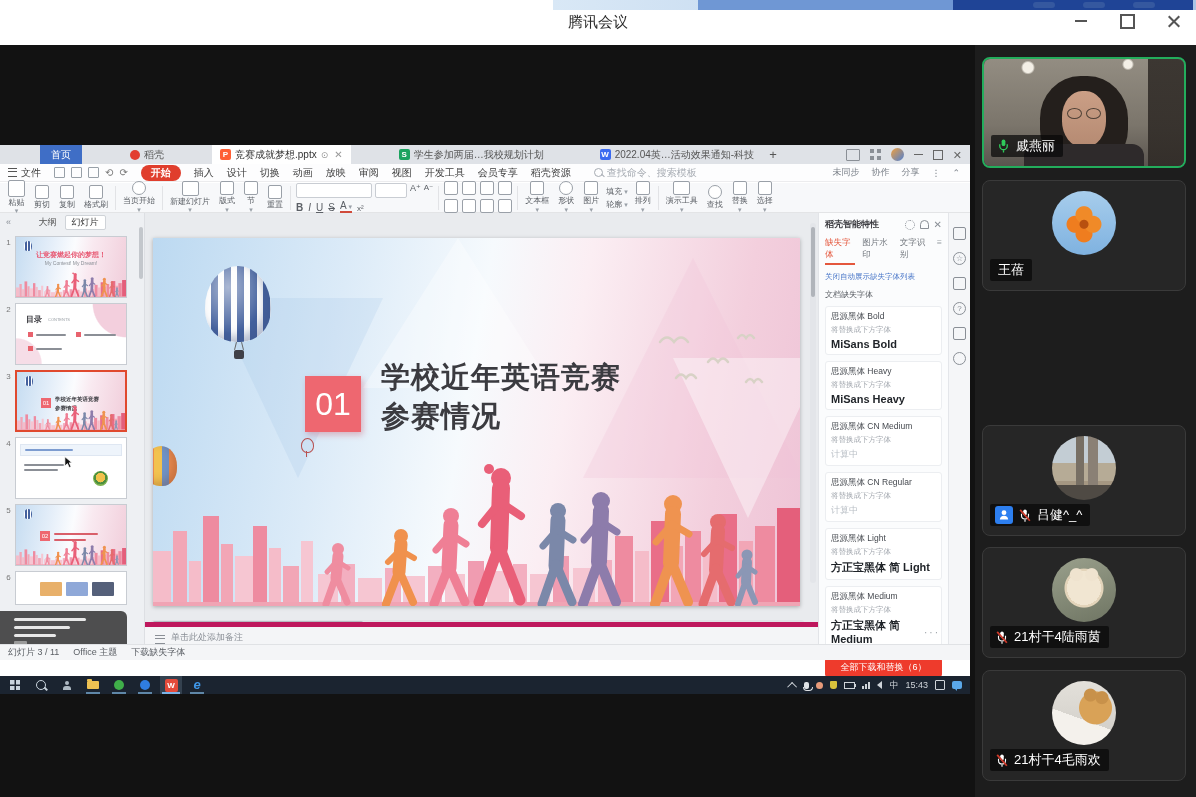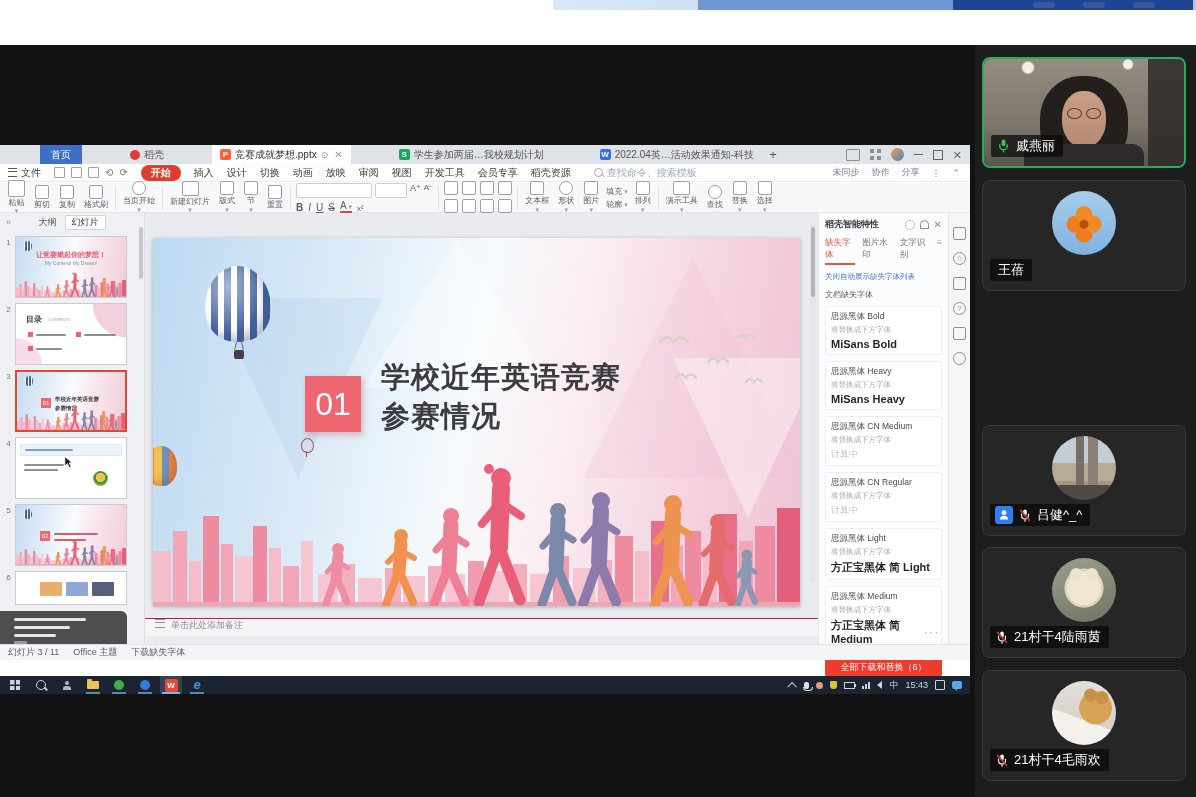--- a/index.html
+++ b/index.html
@@ -119,21 +119,21 @@
   .balloon3{position:absolute;left:148px;top:200px;width:11px;height:13px;border:1.5px solid #b8504f;border-radius:50% 50% 45% 45%;background:transparent;}
   .balloon3::after{content:"";position:absolute;left:4px;top:12px;width:1px;height:6px;background:#b8504f;}
   .num-badge{position:absolute;left:152px;top:138px;width:56px;height:56px;background:#ee6770;color:#fff;font-size:32px;display:flex;align-items:center;justify-content:center;box-shadow:2px 3px 6px rgba(200,90,110,.4);}
   .slide-title{position:absolute;left:228px;top:120px;font-size:29px;font-weight:bold;color:#3b3b40;line-height:1.35;letter-spacing:1px;}
   .birds{position:absolute;right:18px;top:80px;}
   .city{position:absolute;left:0;bottom:0;width:647px;height:150px;}
   .hscroll{position:absolute;left:6px;right:14px;bottom:19px;height:5px;background:#e0e2e6;border-radius:3px;}
   .hscroll .hthumb{position:absolute;left:2px;top:1px;width:210px;height:3px;background:#b7bbc1;border-radius:2px;}
   .vscroll{position:absolute;right:2px;top:10px;width:6px;height:360px;background:#e3e5e9;border-radius:3px;}
   .vscroll .vthumb{position:absolute;left:1px;top:4px;width:4px;height:70px;background:#b0b4ba;border-radius:2px;}
-  .notes-bar{position:absolute;left:0;right:0;bottom:8px;height:17px;background:#f4f5f7;border-top:1px solid #be185d;display:flex;align-items:flex-start;gap:6px;padding-left:10px;font-size:9px;color:#8a8f96;}
+  .notes-bar{position:absolute;left:0;right:0;bottom:0;height:17px;background:#f4f5f7;border-top:5px solid #be185d;display:flex;align-items:flex-end;gap:6px;padding-left:10px;font-size:9px;color:#8a8f96;}
   .notes-ico{width:10px;height:7px;border-top:1px solid #8a8f96;border-bottom:1px solid #8a8f96;position:relative;}
   .notes-ico::after{content:"";position:absolute;left:0;top:2px;width:10px;height:1px;background:#8a8f96;}
   
   .font-panel{width:130px;background:#fbfcfd;border-left:1px solid #e2e4e8;position:relative;font-size:9px;box-sizing:border-box;padding:5px 6px;}
   .fp-head{display:flex;align-items:center;gap:3px;color:#3d3d42;font-size:9px;font-weight:bold;text-align:center;}
   .fp-head .sp{margin-left:auto;display:flex;gap:5px;align-items:center;color:#8a8f96;font-weight:normal;}
   .fp-gear{width:8px;height:8px;border:1.5px dotted #8a8f96;border-radius:50%;}
   .fp-bell{width:7px;height:7px;border:1px solid #8a8f96;border-radius:50% 50% 0 0;}
   .fp-x{font-size:10px;color:#8a8f96;line-height:7px;}
   .fp-tabs{display:flex;gap:7px;margin-top:6px;color:#71767d;font-size:8.5px;}
@@ -369,20 +369,34 @@
     </g>
     <g id="person-glyph">
       <circle cx="6" cy="4" r="2.6" fill="#fff"></circle>
       <path d="M1.5 11.5c0-2.6 2-4.2 4.5-4.2s4.5 1.6 4.5 4.2z" fill="#fff"></path>
     </g>
   </defs>
 </svg>
 
 <div class="stage">
 
+  <div class="titlebar">
+    <div class="title-text">腾讯会议</div>
+    <div class="win-controls">
+      <div class="wc">
+          <span class="wc-min"></span>
+        </div>
+      <div class="wc">
+          <span class="wc-max"></span>
+        </div>
+      <div class="wc">
+          <span class="wc-x"></span>
+        </div>
+    </div>
+  </div>
   <div class="top-strip">
     <span class="seg-mid"></span>
     <span class="seg-dark"></span>
     <span class="blob" style="left:480px;"></span>
     <span class="blob" style="left:530px;"></span>
     <span class="blob" style="left:580px;"></span>
   </div>
 
   <div class="share-region">
 

